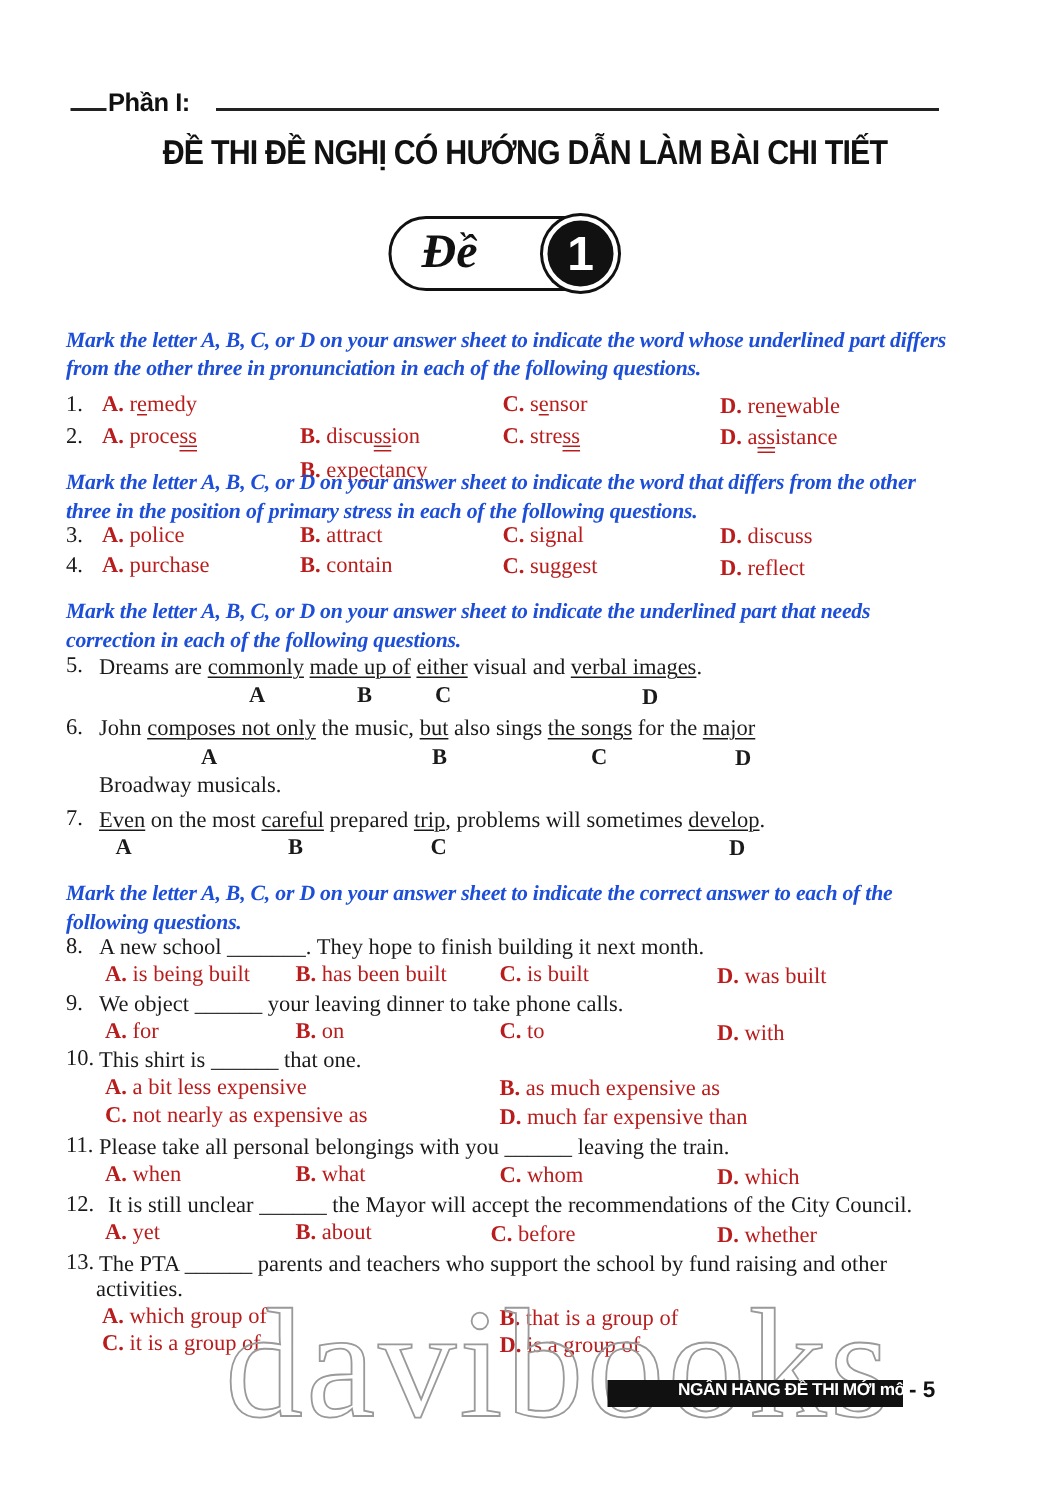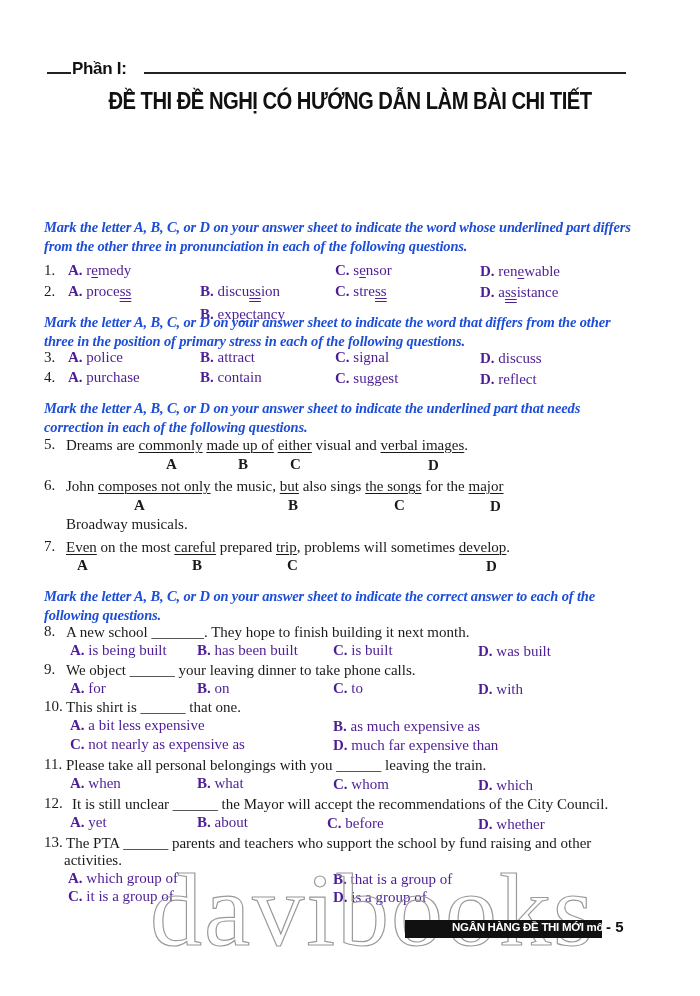--- a/index.html
+++ b/index.html
@@ -41,21 +41,21 @@
 
   
   .instr {
     position:absolute; left:44px; width:590px; font-style:italic; font-weight:bold;
     font-size:14.5px; line-height:19px; color:#1d4ed8; letter-spacing:-0.15px;
   }
   .line {
     position:absolute; font-size:15px; line-height:18px; color:#1a1a1a; white-space:nowrap;
   }
   .qnum { position:absolute; left:44px; font-size:15px; font-weight:normal; color:#1a1a1a; }
-  .opt { position:absolute; font-size:15px; white-space:nowrap; color:#4c1d95; }
+  .opt { position:absolute; font-size:15px; white-space:nowrap; color:#b91c1c; }
   .opt b { font-weight:bold; }
   .u { text-decoration:underline; text-decoration-thickness:1px; text-underline-offset:2px; }
   .ud { text-decoration:underline double; text-underline-offset:2px; }
   .lbl { position:absolute; font-size:15px; font-weight:bold; color:#1a1a1a; }
 
   
   .footer-bar {
     position:absolute; left:405px; top:920px; width:197px; height:18px; background:#111;
   }
   .footer-text {
@@ -82,20 +82,26 @@
 <body>
 
 <div class="page">
 
   <div class="part-line" style="left:47px;width:24px;"></div>
   <div class="part-label">Phần I:</div>
   <div class="part-line" style="left:144px;width:482px;"></div>
 
   <div class="main-title">ĐỀ THI ĐỀ NGHỊ CÓ HƯỚNG DẪN LÀM BÀI CHI TIẾT</div>
 
+  <div class="badge">
+    <span class="badge-text">Đề</span>
+    <div class="badge-circle">
+      <span class="badge-num">1</span>
+    </div>
+  </div>
 
   <div class="instr" style="top:218px;">Mark the letter A, B, C, or D on your answer sheet to indicate the word whose underlined part differs from the other three in pronunciation in each of the following questions.</div>
 
   <div>
     <span class="qnum" style="top:262px;">1.</span>
     <span class="opt" style="left:68px;top:262px;"><b>A.</b> <span>r</span><span class="u">e</span><span>medy</span></span>
     <span class="opt" style="left:200px;top:262px;margin-top:44px;"><b>B.</b> <span>exp</span><span class="u">e</span><span>ctancy</span></span>
     <span class="opt" style="left:335px;top:262px;"><b>C.</b> <span>s</span><span class="u">e</span><span>nsor</span></span>
     <span class="opt" style="left:480px;top:263px;"><b>D.</b> <span>ren</span><span class="u">e</span><span>wable</span></span>
   </div>

